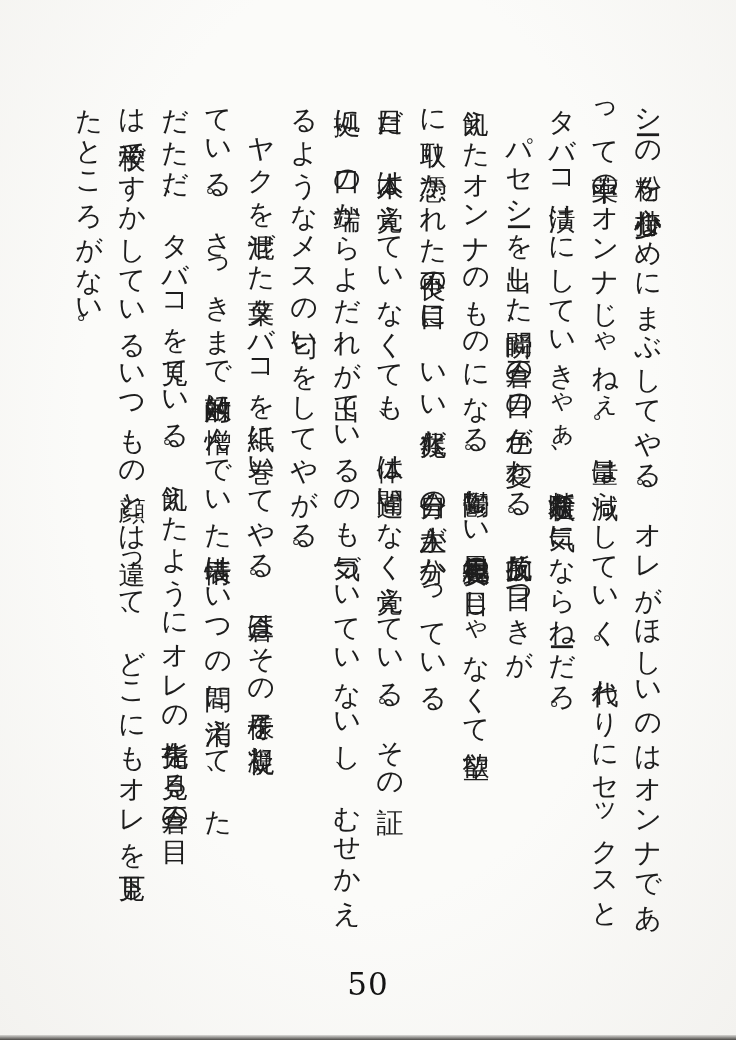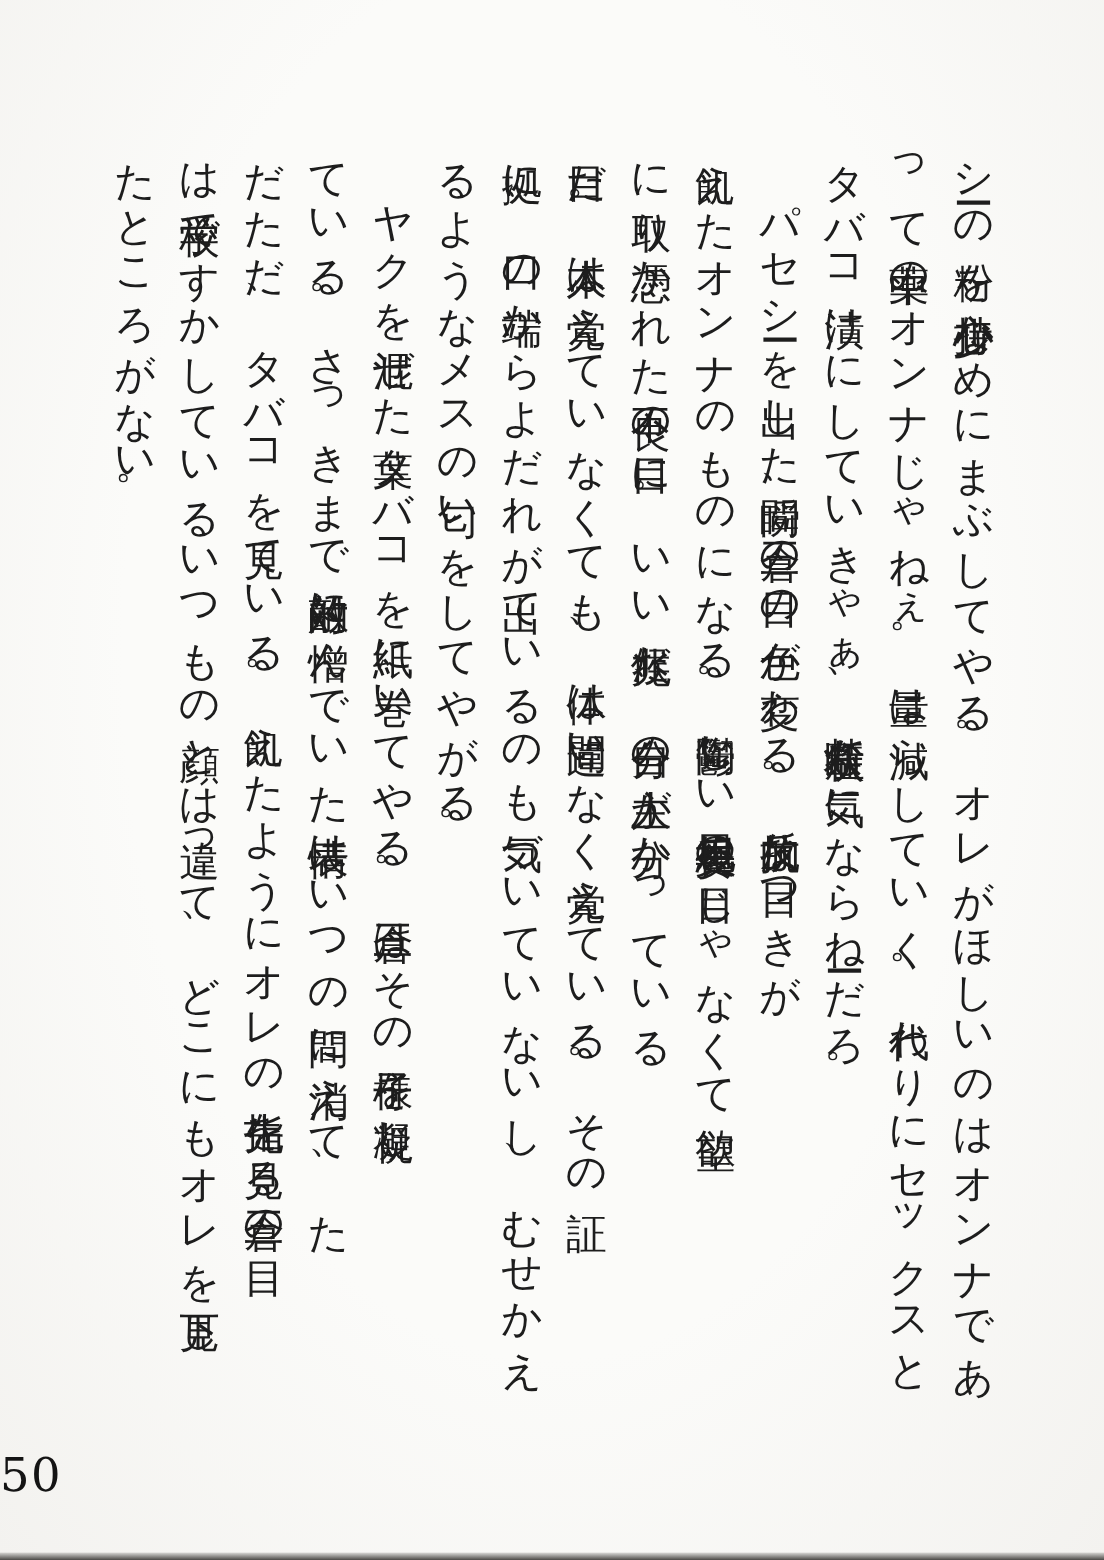--- a/index.html
+++ b/index.html
@@ -30,20 +30,21 @@
   }
   .text-column {
     height: 872px;
     white-space: nowrap;
   }
   .page-number {
     position: absolute;
     left: 0;
     top: 966px;
     width: 736px;
+    text-align: center;
     font-size: 31px;
     color: #141414;
     letter-spacing: 1px;
     font-family: "DejaVu Serif", "Liberation Serif", serif;
   }
   .bottom-edge {
     position: absolute;
     left: 0;
     bottom: 0;
     width: 736px;

